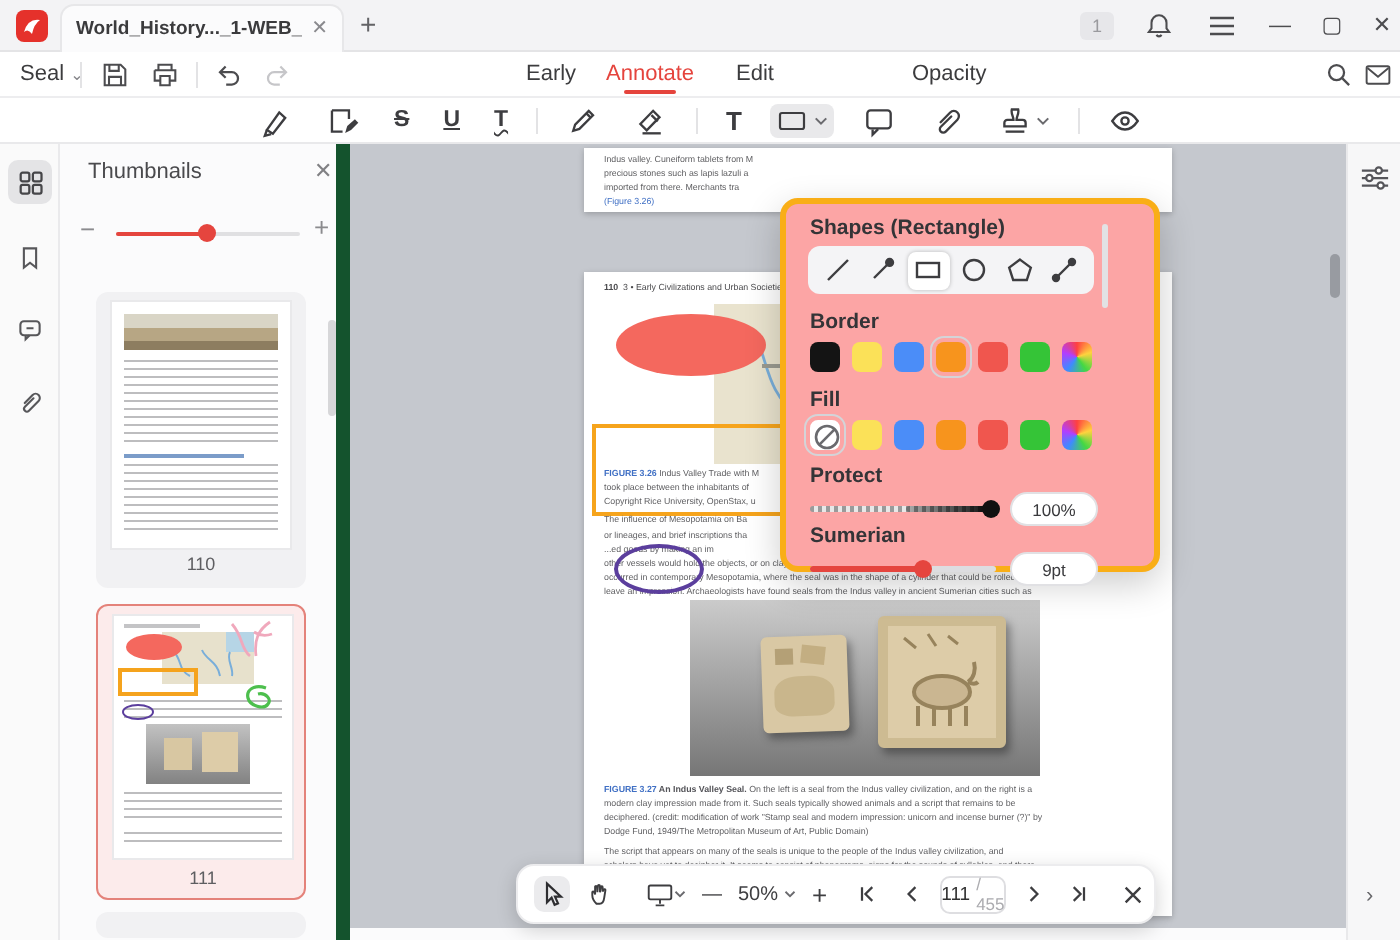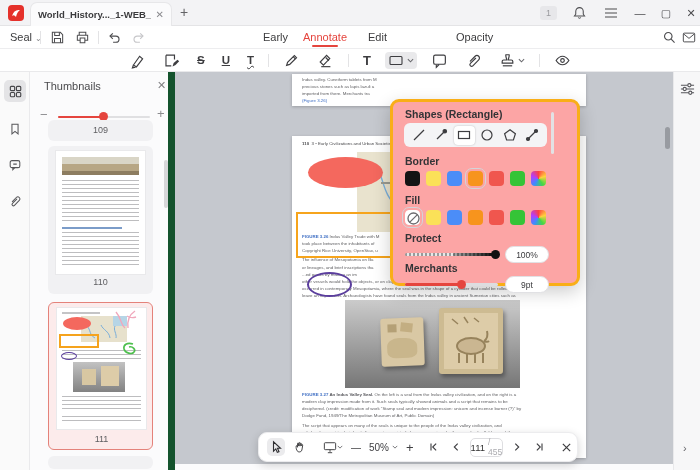--- a/index.html
+++ b/index.html
@@ -264,23 +264,20 @@
   <div id="thumbpanel" class="abs">
     <div id="thumbhdr" class="abs">Thumbnails</div>
     <div id="thumbclose" class="abs">✕</div>
 
     <div class="zminus abs" style="left:10px;top:35px;">−</div>
     <div class="abs" style="left:28px;top:44px;width:92px;height:2px;background:#e0e0e2;border-radius:1px;"></div>
     <div class="abs" style="left:28px;top:44px;width:45px;height:2px;background:#e5453e;border-radius:1px;"></div>
     <div class="abs" style="left:69px;top:40px;width:9px;height:9px;border-radius:50%;background:#e5453e;"></div>
     <div class="zplus abs" style="left:127px;top:34px;">+</div>
 
-    <div class="card" style="top:48px;height:21px;">
-      <div class="cardnum" style="top:5px;">109</div>
-    </div>
 
     <div class="card" style="top:74px;height:148px;">
       <div class="pg" style="height:123px;">
         <div class="abs" style="left:6px;top:6px;width:77px;height:18px;background:linear-gradient(180deg,#d9d5c6 0 40%,#b7a684 40% 75%,#8d7d60 75%);"></div>
         <div class="stripes abs" style="left:6px;top:29px;width:77px;height:44px;"></div>
         <div class="abs" style="left:6px;top:76px;width:60px;height:2px;background:#7b9cc9;"></div>
         <div class="stripes abs" style="left:6px;top:81px;width:77px;height:36px;"></div>
       </div>
       <div class="cardnum" style="top:131px;">110</div>
     </div>
@@ -471,21 +468,21 @@
         <div class="sw" style="background: rgb(53, 196, 55);"></div>
         <div class="sw rainbow"></div>
       </div>
 
     <div class="sp-label" style="top:130px;">Protect</div>
     <div class="slider-track" style="left:12px;top:151px;width:93px;background:repeating-linear-gradient(90deg,#9a9a9a 0 2px,#e8e8e8 2px 4px);"></div>
     <div class="slider-track" style="left:60px;top:151px;width:45px;background:linear-gradient(90deg,rgba(0,0,0,.25),#000);"></div>
     <div class="knob" style="left:98px;top:148px;background:#111;"></div>
     <div class="valbox" style="left:112px;top:144px;">100%</div>
 
-    <div class="sp-label" style="top:160px;">Merchants</div>
+    <div class="sp-label" style="top:160px;">Sumerian</div>
     <div class="slider-track" style="left:12px;top:181px;width:93px;background:#dddde0;"></div>
     <div class="slider-track" style="left:12px;top:181px;width:58px;background:#e5453e;"></div>
     <div class="knob" style="left:64px;top:178px;background:#e5453e;"></div>
     <div class="valbox" style="left:112px;top:174px;">9pt</div>
 
     <div class="abs" style="left:158px;top:10px;width:3px;height:42px;background:#e2e2e4;border-radius:2px;"></div>
   </div>
 
   <div id="bottombar" class="abs">
     <div class="bbtn sel">

